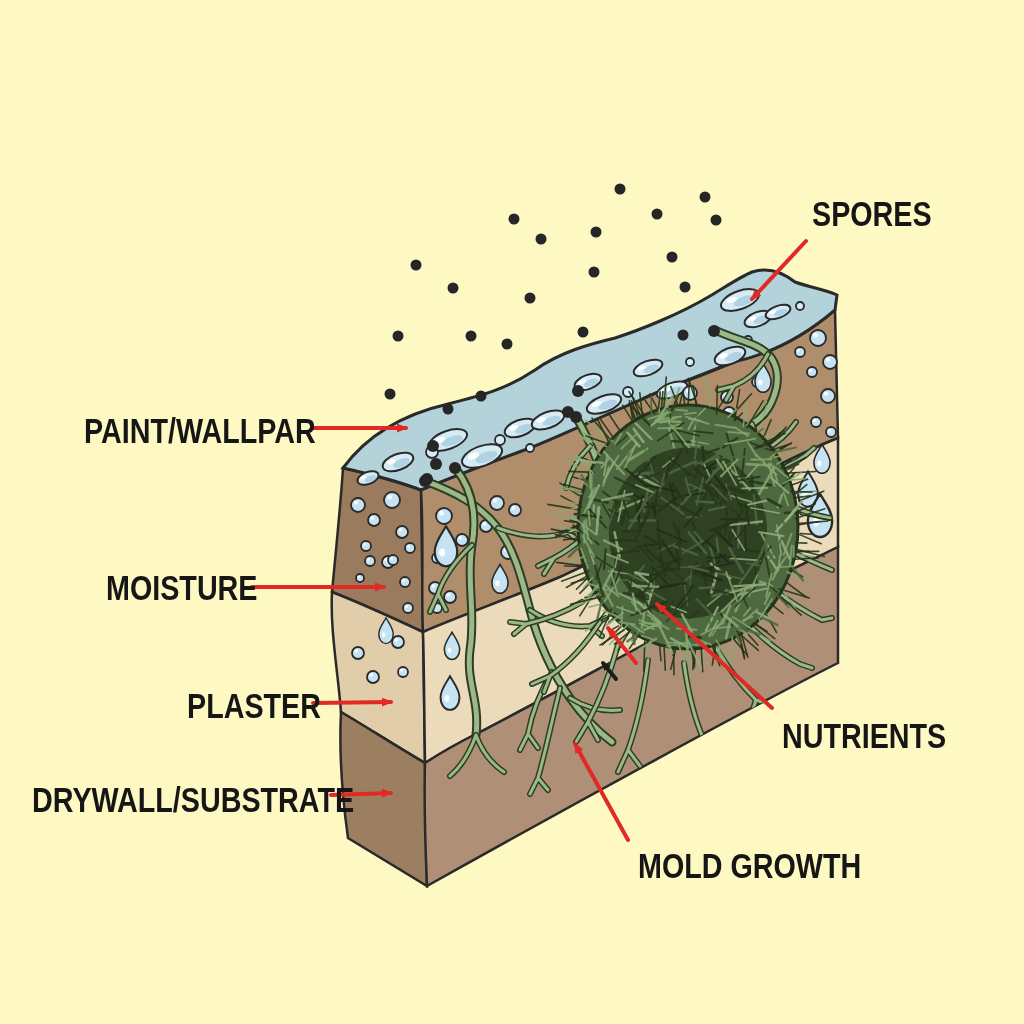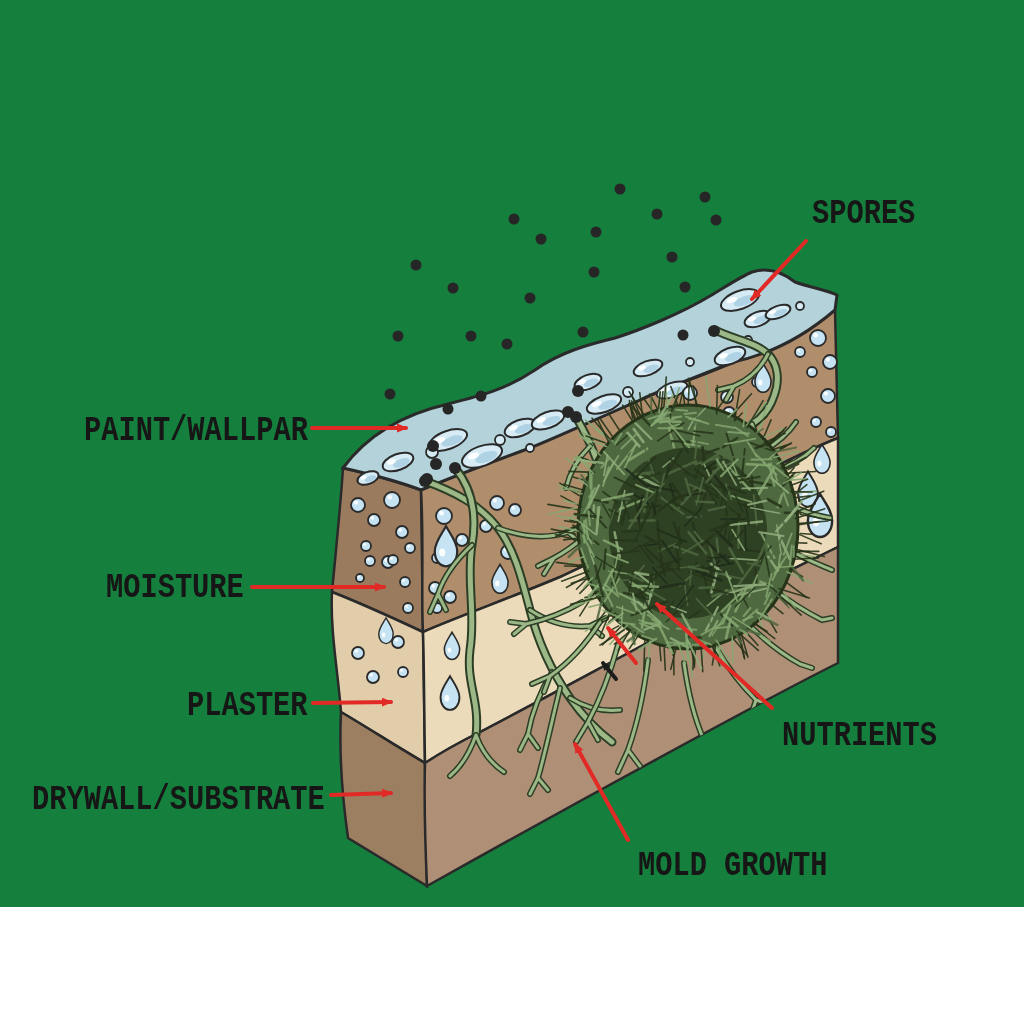--- a/index.html
+++ b/index.html
@@ -1,17 +1,17 @@
 <!DOCTYPE html>
 <html><head>
 <meta charset="utf-8">
 <style>
   html,body{margin:0;padding:0;background:#ffffff;}
-  .stage{position:relative;width:1024px;height:907px;background:#15803d;overflow:hidden;
-         font-family:Liberation Mono, monospace;}
+  .stage{position:relative;width:1024px;height:1024px;background:#fef9c3;overflow:hidden;
+         font-family:Liberation Sans, sans-serif;}
   .stage svg{position:absolute;left:0;top:0;}
   .diagram-label{position:absolute;font-weight:700;font-size:35px;color:#161616;
         white-space:nowrap;transform:scaleX(.82);transform-origin:0 0;letter-spacing:0px;}
 </style>
 </head>
 <body>
 
 <div class="stage">
 
   <svg width="1024" height="1024" viewBox="0 0 1024 1024">

